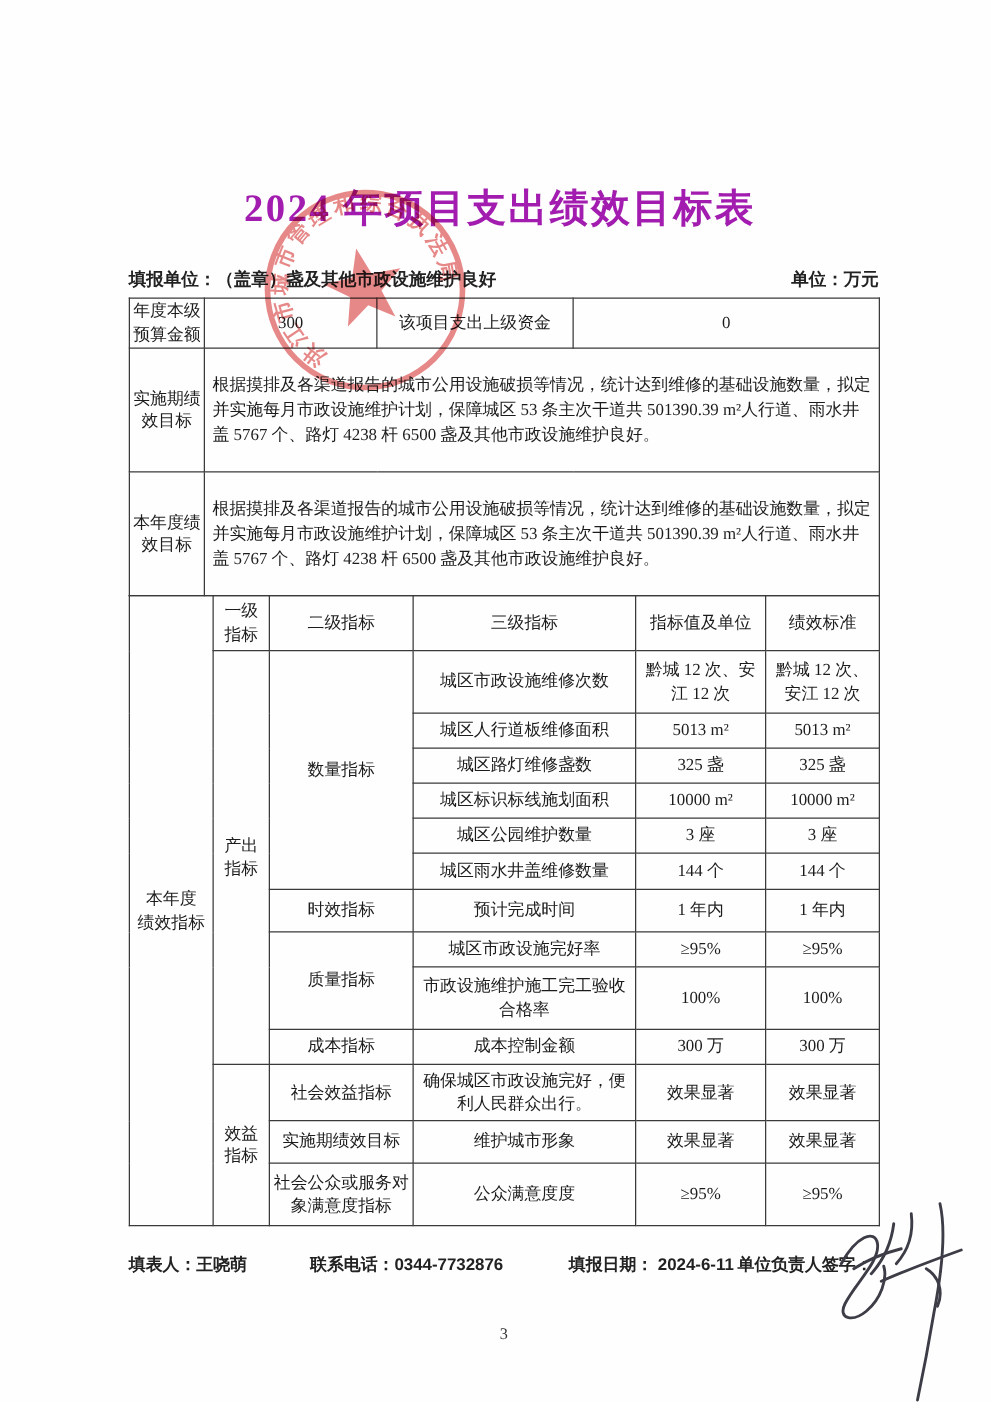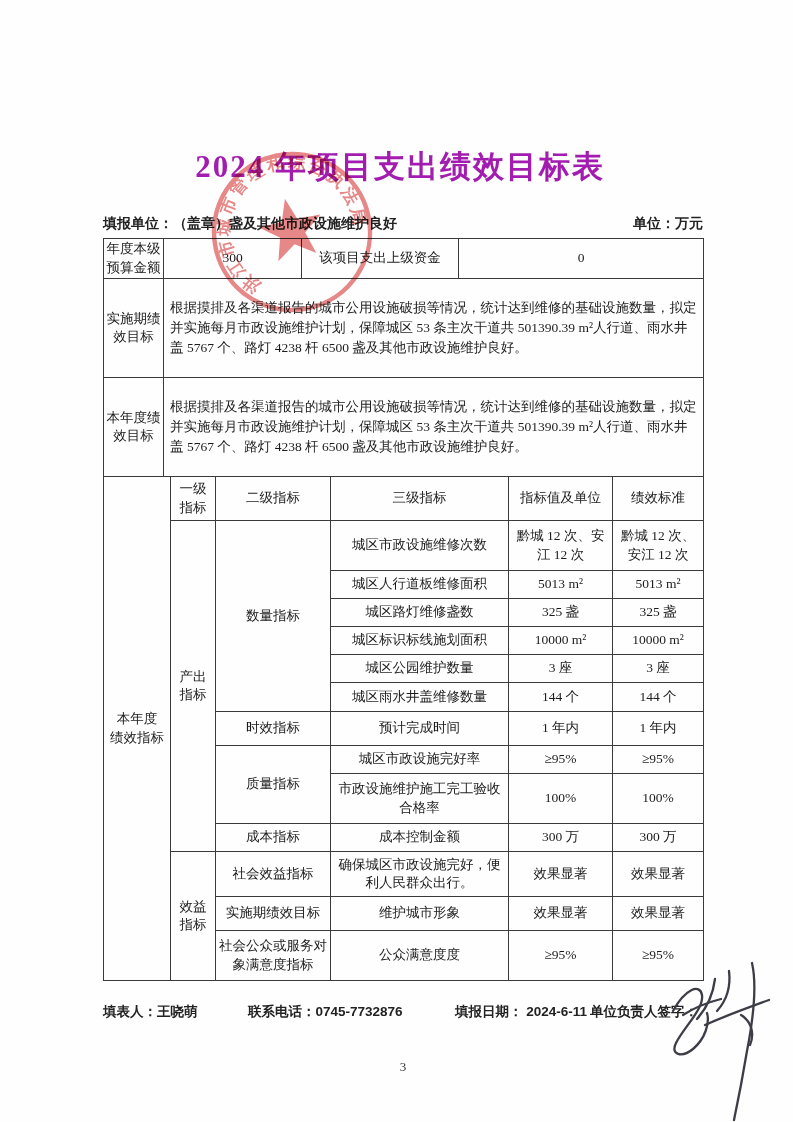--- a/index.html
+++ b/index.html
@@ -251,21 +251,21 @@
       <polygon points="89,55 96.9,77.1 120.4,77.8 101.8,92.2 108.4,114.7 89,101.5 69.6,114.7 76.2,92.2 57.6,77.8 81.1,77.1" fill="#e26a6a" stroke="none"></polygon>
       <path id="sealArc" d="M 50.4,135 A 62,62 0 1 1 127.6,135" fill="none" stroke="none"></path>
       <text font-size="17" letter-spacing="3" fill="#e26a6a" stroke="none" font-family="Liberation Serif, serif" font-weight="bold">
         <textPath href="#sealArc" startOffset="2">洪江市城市管理和综合执法局</textPath>
       </text>
     </g>
   </svg>
 
   <div class="footer-row">
     <span class="footer-item f1">填表人：王哓萌</span>
-    <span class="footer-item f2">联系电话：0745-7732876</span>
+    <span class="footer-item f2">联系电话：0344-7732876</span>
     <span class="footer-item f3">填报日期：  2024-6-11</span>
     <span class="footer-item f4">单位负责人签字：</span>
   </div>
 
   <svg class="signature" viewBox="0 0 140 169">
     <g fill="none" stroke="#3d3d47" stroke-width="2.3" stroke-linecap="round">
       <path d="M20,58 C32,36 47,30 49,42 C51,56 31,74 23,90 C17,102 29,105 40,96 C52,86 57,70 54,60"></path>
       <path d="M30,62 C44,53 60,48 68,46"></path>
       <path d="M62,26 C60,42 53,56 44,66"></path>
       <path d="M76,18 C78,34 73,48 64,58"></path>

